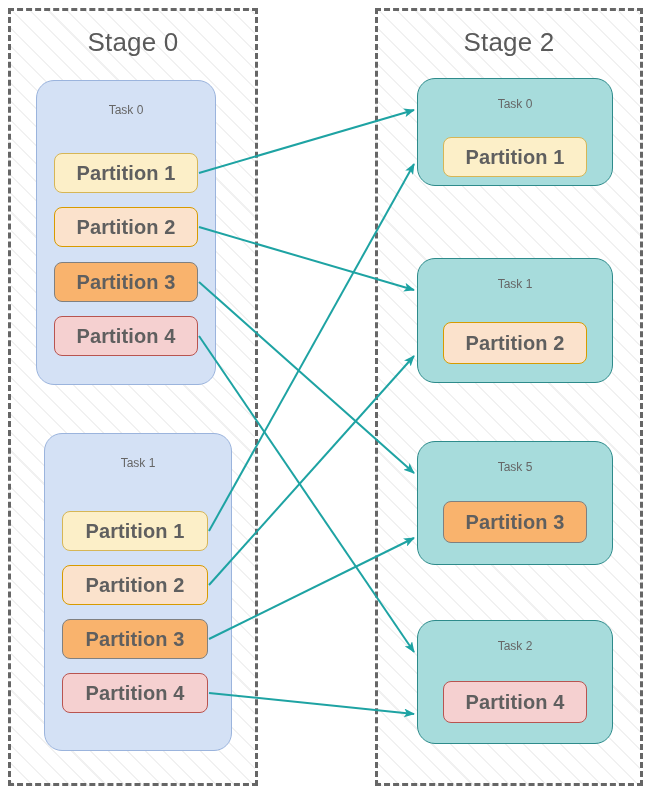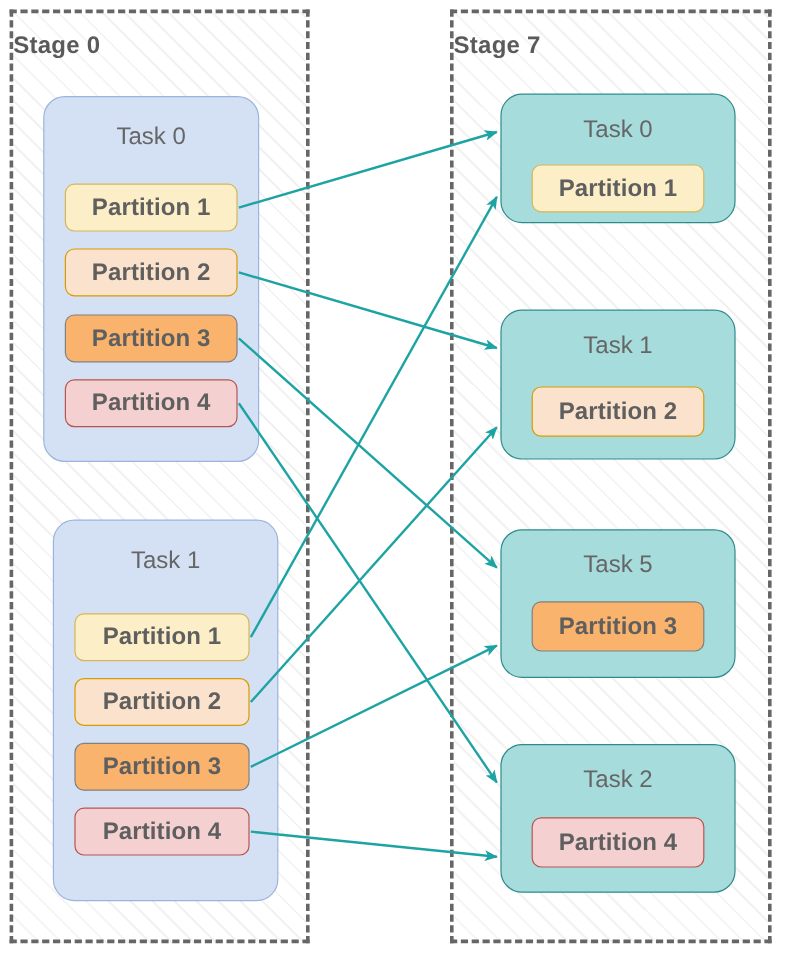--- a/index.html
+++ b/index.html
@@ -31,22 +31,23 @@
         rgba(0,0,0,0.055) 1.5px,
         rgba(0,0,0,0)   1.5px,
         rgba(0,0,0,0)   13px
     );
   }
   .stage-label {
     position: absolute;
     top: 16px;
     left: 0;
     width: 100%;
-    font-size: 20px;
-    font-weight: bold;
+    text-align: center;
+    font-size: 26px;
+    font-weight: normal;
     color: #5a5a5a;
     letter-spacing: 0.2px;
   }
 
   
   .task {
     position: absolute;
     box-sizing: border-box;
     border-radius: 18px;
   }
@@ -56,21 +57,21 @@
   }
   .task.right {
     background: #a7dcdc;
     border: 1.6px solid #2e8b8b;
   }
   .task-label {
     position: absolute;
     left: 0;
     width: 100%;
     text-align: center;
-    font-size: 20px;
+    font-size: 12px;
     font-weight: normal;
     color: #666666;
   }
   .task.left .task-label { top: 22px; }
   .task.right .task-label { top: 18px; }
 
   
   .partition {
     position: absolute;
     box-sizing: border-box;
@@ -97,21 +98,21 @@
 </head>
 <body>
 
 <div id="canvas">
 
   <div class="stage" id="stage-0-box" style="left: 8px; top: 8px; width: 250px; height: 778px;">
     <div class="stage-label">Stage 0</div>
   </div>
 
   <div class="stage" id="stage-1-box" style="left: 375px; top: 8px; width: 268px; height: 778px;">
-    <div class="stage-label">Stage 7</div>
+    <div class="stage-label">Stage 2</div>
   </div>
 
   <div id="task-layer">
       <div class="task left" style="left: 36px; top: 80px; width: 180px; height: 305px;">
         <div class="task-label">Task 0</div>
       </div>
       <div class="partition" style="left: 54px; top: 153px; width: 144px; height: 40px; background: rgb(252, 239, 200); border: 1.6px solid rgb(214, 182, 86);">Partition 1</div>
       <div class="partition" style="left: 54px; top: 207px; width: 144px; height: 40px; background: rgb(251, 226, 204); border: 1.6px solid rgb(215, 155, 0);">Partition 2</div>
       <div class="partition" style="left: 54px; top: 262px; width: 144px; height: 40px; background: rgb(249, 179, 109); border: 1.6px solid rgb(128, 128, 128);">Partition 3</div>
       <div class="partition" style="left: 54px; top: 316px; width: 144px; height: 40px; background: rgb(245, 208, 208); border: 1.6px solid rgb(184, 84, 80);">Partition 4</div>

